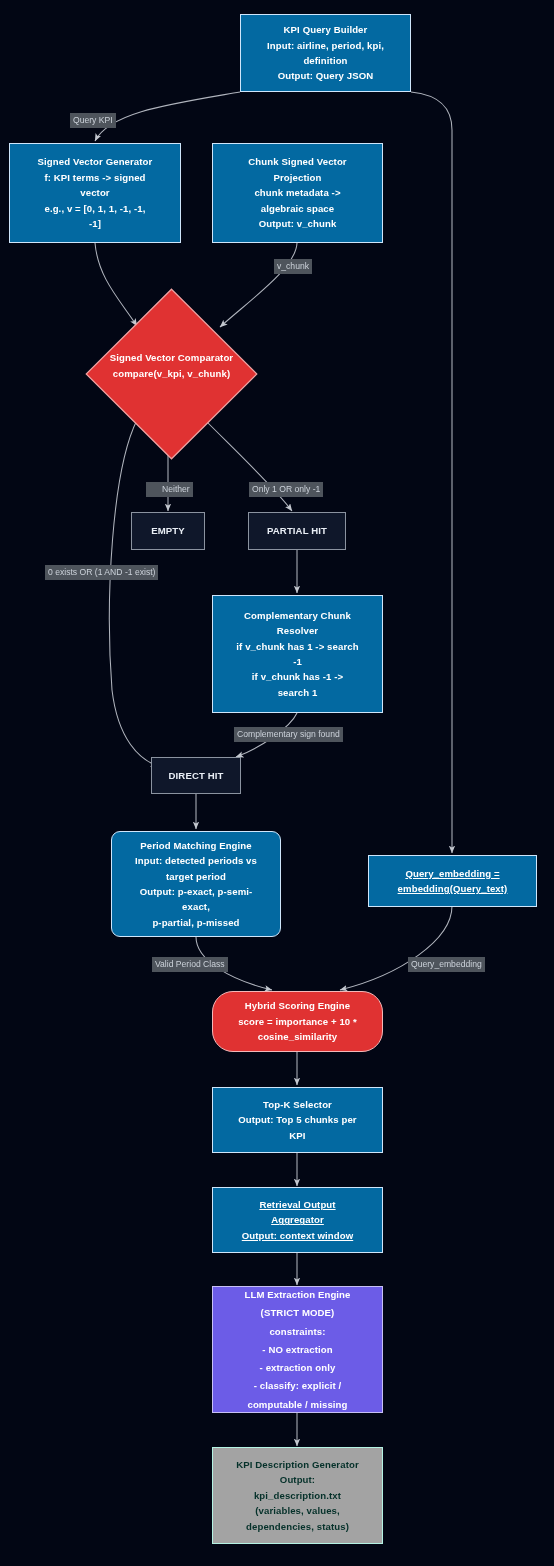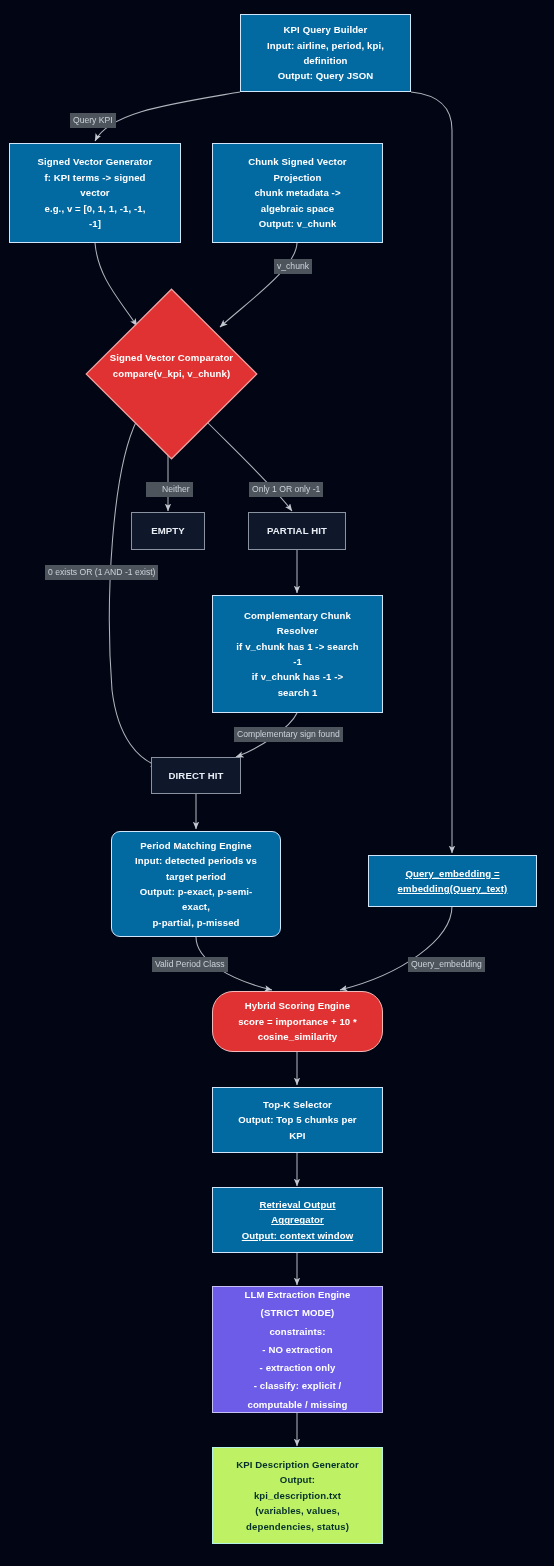--- a/index.html
+++ b/index.html
@@ -61,21 +61,21 @@
     color: #ffffff;
     font-weight: bold;
   }
   .node.llm {
     background: #6c5ce7;
     border: 1.3px solid #c7c0f5;
     color: #ffffff;
     font-weight: bold;
   }
   .node.out {
-    background: #bef264;
+    background: #a3a3a3;
     border: 1.3px solid #b4f2e3;
     color: #05312a;
     font-weight: bold;
   }
   .diamond-wrap {
     position: absolute;
   }
   .diamond-shape {
     position: absolute;
     left: 0; top: 0;

